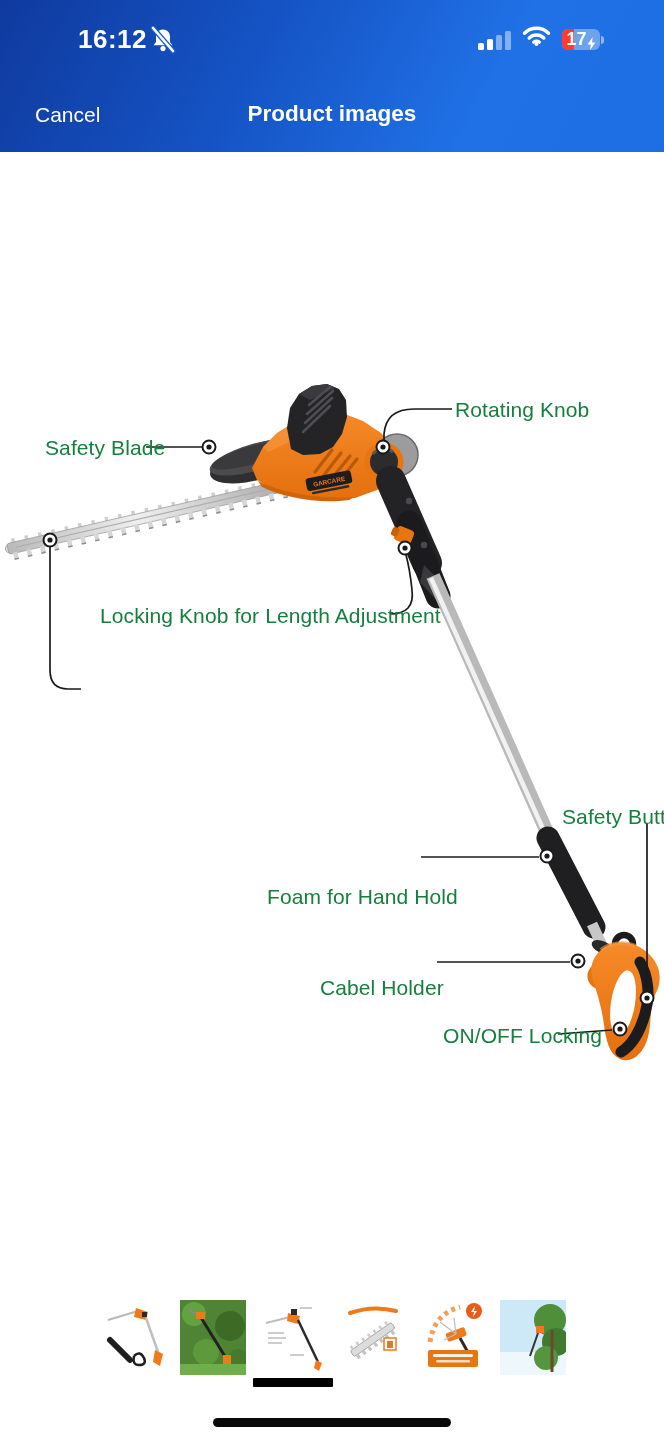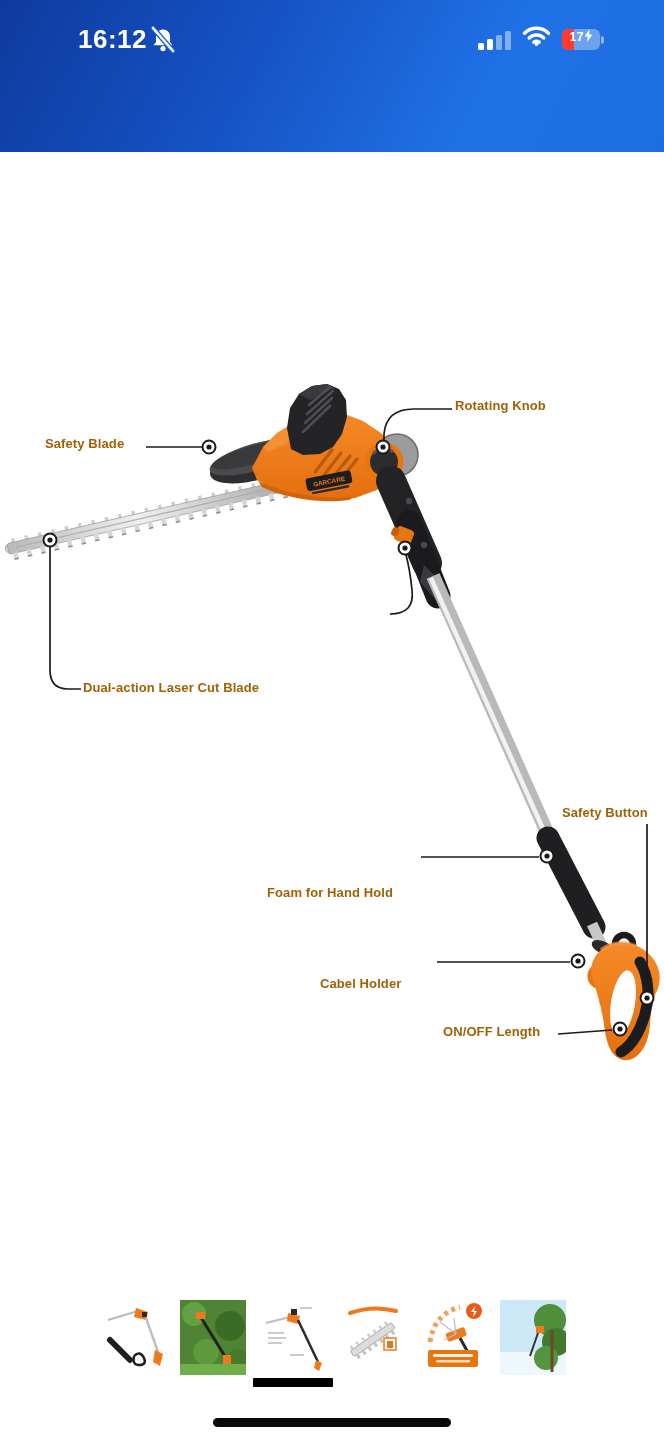--- a/index.html
+++ b/index.html
@@ -13,31 +13,31 @@
   .time { position:absolute; left:78px; top:2px; color:#fff; font-size:26px; font-weight:bold; letter-spacing:0.5px; }
   .bell { position:absolute; left:150px; top:4px; }
   .right-icons { position:absolute; right:60px; top:6px; display:flex; align-items:flex-end; gap:11px; height:22px; }
   .cell { display:flex; align-items:flex-end; gap:3px; height:19px; }
   .cell i { display:block; width:6px; border-radius:1.5px; background:#fff; }
   .cell i.b1{height:7px;} .cell i.b2{height:11px;}
   .cell i.b3{height:15px; background:rgba(255,255,255,0.45);} .cell i.b4{height:19px; background:rgba(255,255,255,0.45);}
   .battery { position:relative; width:42px; height:21px; }
   .bat-body { position:absolute; left:0; top:0; width:38px; height:21px; border-radius:6px; background:rgba(255,255,255,0.35); overflow:hidden; }
   .bat-red { position:absolute; left:0; top:0; width:12px; height:21px; background:#ff3b30; }
-  .bat-num { position:absolute; left:0; top:0; width:38px; height:21px; color:#fff; font-size:13px; font-weight:bold;
-    display:flex; align-items:flex-start; justify-content:center; gap:0; }
+  .bat-num { position:absolute; left:0; top:0; width:38px; height:21px; color:#fff; font-size:18px; font-weight:bold;
+    display:flex; align-items:flex-end; justify-content:center; gap:0; }
   .bat-cap { position:absolute; right:0px; top:6.5px; width:3.5px; height:8px; border-radius:0 3px 3px 0; background:rgba(255,255,255,0.5); }
   .nav-row { position:absolute; top:97px; left:0; width:664px; height:44px; }
   .cancel { position:absolute; left:35px; top:6px; color:#fff; font-size:21px; font-weight:400; cursor:pointer; }
   .nav-title { position:absolute; left:0; width:664px; text-align:center; top:4px; color:#fff; font-size:22.5px; font-weight:bold; }
 
   
   .figure { position:absolute; top:152px; left:0; width:664px; height:1140px; background:#fff; }
   .fig-svg { position:absolute; left:0; top:-152px; width:664px; height:1440px; pointer-events:none; }
-  .lbl { position:absolute; color:#a16207; font-size:13px; font-weight:bold; white-space:nowrap; letter-spacing:0.1px; }
+  .lbl { position:absolute; color:#15803d; font-size:21px; font-weight:normal; white-space:nowrap; letter-spacing:0.1px; }
 
   
   .thumbs { position:absolute; top:1300px; left:100px; width:464px; height:90px; display:flex; gap:14px; z-index:4; }
   .thumb { position:relative; width:66px; height:75px; background:#fff; cursor:pointer; flex:0 0 auto; }
   .thumb svg { display:block; width:66px; height:75px; }
   .sel-bar { position:absolute; left:-7px; top:78px; width:80px; height:9px; background:#000; border-radius:1px; }
 
   .home-indicator { position:absolute; left:213px; top:1418px; width:238px; height:9px; border-radius:5px; background:#090909; cursor:grab; z-index:6; }
 </style>
 </head>
@@ -78,20 +78,24 @@
           <div class="bat-num">
             <span>17</span>
               <svg width="9" height="13" viewBox="0 0 9 13">
                 <path d="M5.6 0 L0.6 7.4 L3.7 7.4 L3.1 13 L8.4 5.4 L5.1 5.4 Z" fill="#fff"></path>
               </svg>
           </div>
           <div class="bat-cap"></div>
         </div>
       </div>
     </div>
+    <div class="nav-row">
+      <div class="cancel">Cancel</div>
+      <div class="nav-title">Product images</div>
+    </div>
   </div>
 
   <div class="figure">
     <svg class="fig-svg" viewBox="0 0 664 1440">
       <defs>
         <linearGradient id="orangeG" x1="0" y1="0" x2="0" y2="1">
           <stop offset="0" stop-color="#f68a28"></stop>
             <stop offset="1" stop-color="#e46f0e"></stop>
         </linearGradient>
         <linearGradient id="silverG" x1="0" y1="0" x2="1" y2="0">
@@ -225,25 +229,25 @@
           </g>
         <g>
             <circle cx="620" cy="1029" r="6.5" fill="#fff" stroke="#1a1a1a" stroke-width="2"></circle>
             <circle cx="620" cy="1029" r="2.6" fill="#1a1a1a"></circle>
           </g>
       </g>
     </svg>
 
     <div class="lbl" style="left:45px;  top:284px;">Safety Blade</div>
     <div class="lbl" style="left:455px; top:246px;">Rotating Knob</div>
-    <div class="lbl" style="left:83px;  top:528px;">Dual-action Laser Cut Blade</div>
+    <div class="lbl" style="left:100px; top:452px;">Locking Knob for Length Adjustment</div>
     <div class="lbl" style="left:562px; top:653px;">Safety Button</div>
     <div class="lbl" style="left:267px; top:695px;margin-top:38px;">Foam for Hand Hold</div>
     <div class="lbl" style="left:320px; top:824px;">Cabel Holder</div>
-    <div class="lbl" style="left:443px; top:872px;">ON/OFF Length</div>
+    <div class="lbl" style="left:443px; top:872px;">ON/OFF Locking</div>
   </div>
 
   <div class="thumbs">
 
     <div class="thumb">
       <svg viewBox="0 0 66 75">
         <rect width="66" height="75" fill="#fff"></rect>
         <path d="M8 20 L38 11" stroke="#b9b9b9" stroke-width="2"></path>
         <path d="M36 8 l12 4 l-2 8 l-12 -3 Z" fill="#ee7a1a"></path>
         <rect x="42" y="12" width="5" height="5" fill="#2a2a2c"></rect>

